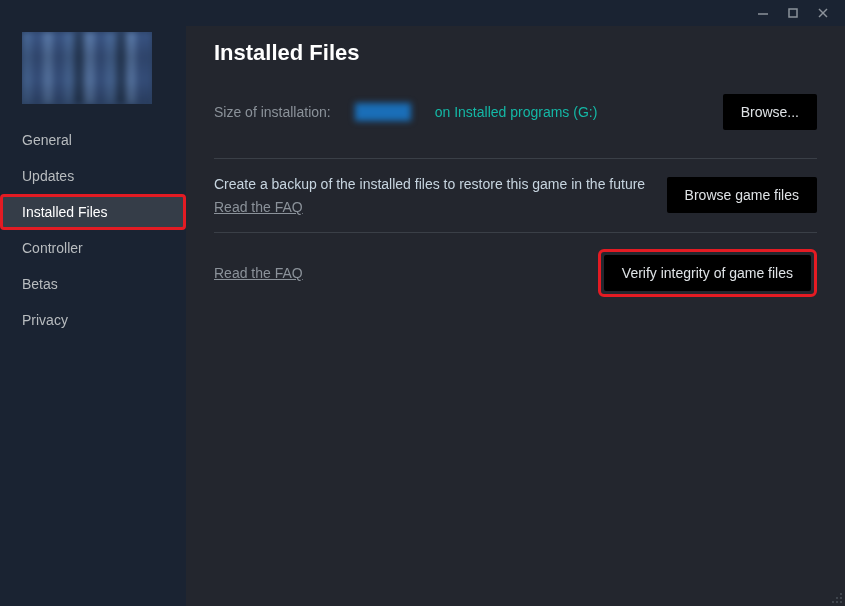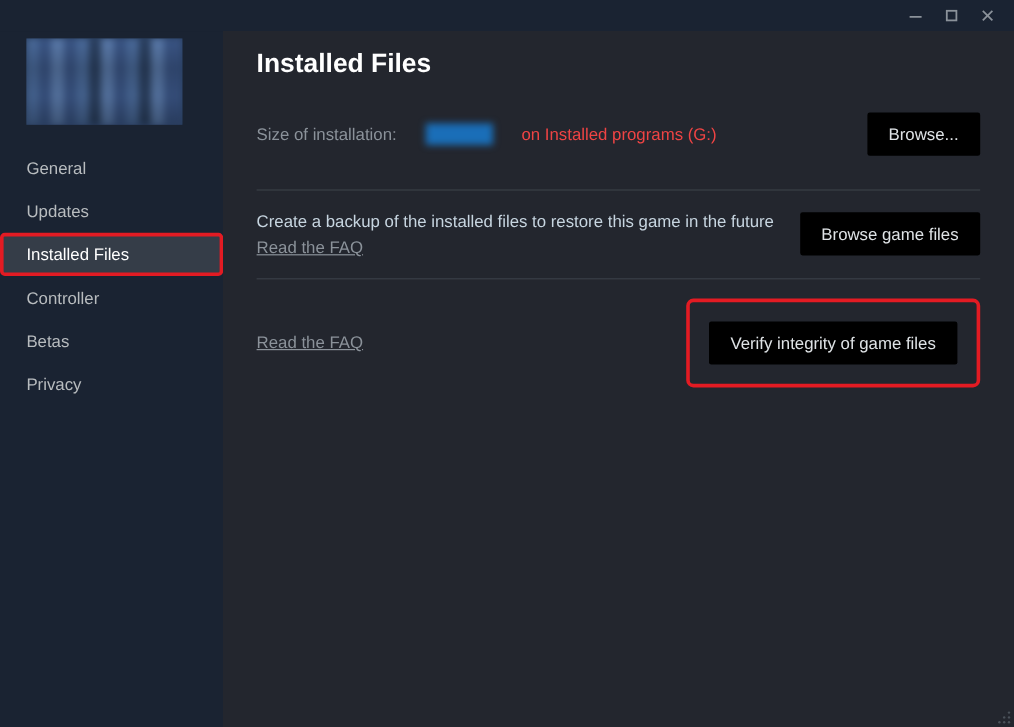--- a/index.html
+++ b/index.html
@@ -119,21 +119,21 @@
     }
     .size-pixelated {
       display: inline-block;
       width: 56px;
       height: 18px;
       background: #1a6eb8;
       position: relative;
       filter: blur(3px);
     }
     .size-link {
-      color: #ef4444;
+      color: #14b8a6;
       cursor: pointer;
     }
     .btn {
       background: #000000;
       color: #dfe3e6;
       border: none;
       padding: 10px 18px;
       font-size: 14px;
       cursor: pointer;
       border-radius: 2px;
@@ -160,21 +160,21 @@
     }
     .faq-link {
       font-size: 14px;
       color: #8b929a;
       text-decoration: underline;
       cursor: pointer;
     }
     .highlighted-btn {
       border: 3px solid #e31b23;
       border-radius: 6px;
-      padding: 16px;
+      padding: 3px;
       display: inline-block;
     }
     .highlighted-btn .btn {
       margin: 0;
     }
     .resize-grip {
       position: absolute;
       bottom: 2px;
       right: 2px;
       width: 14px;

